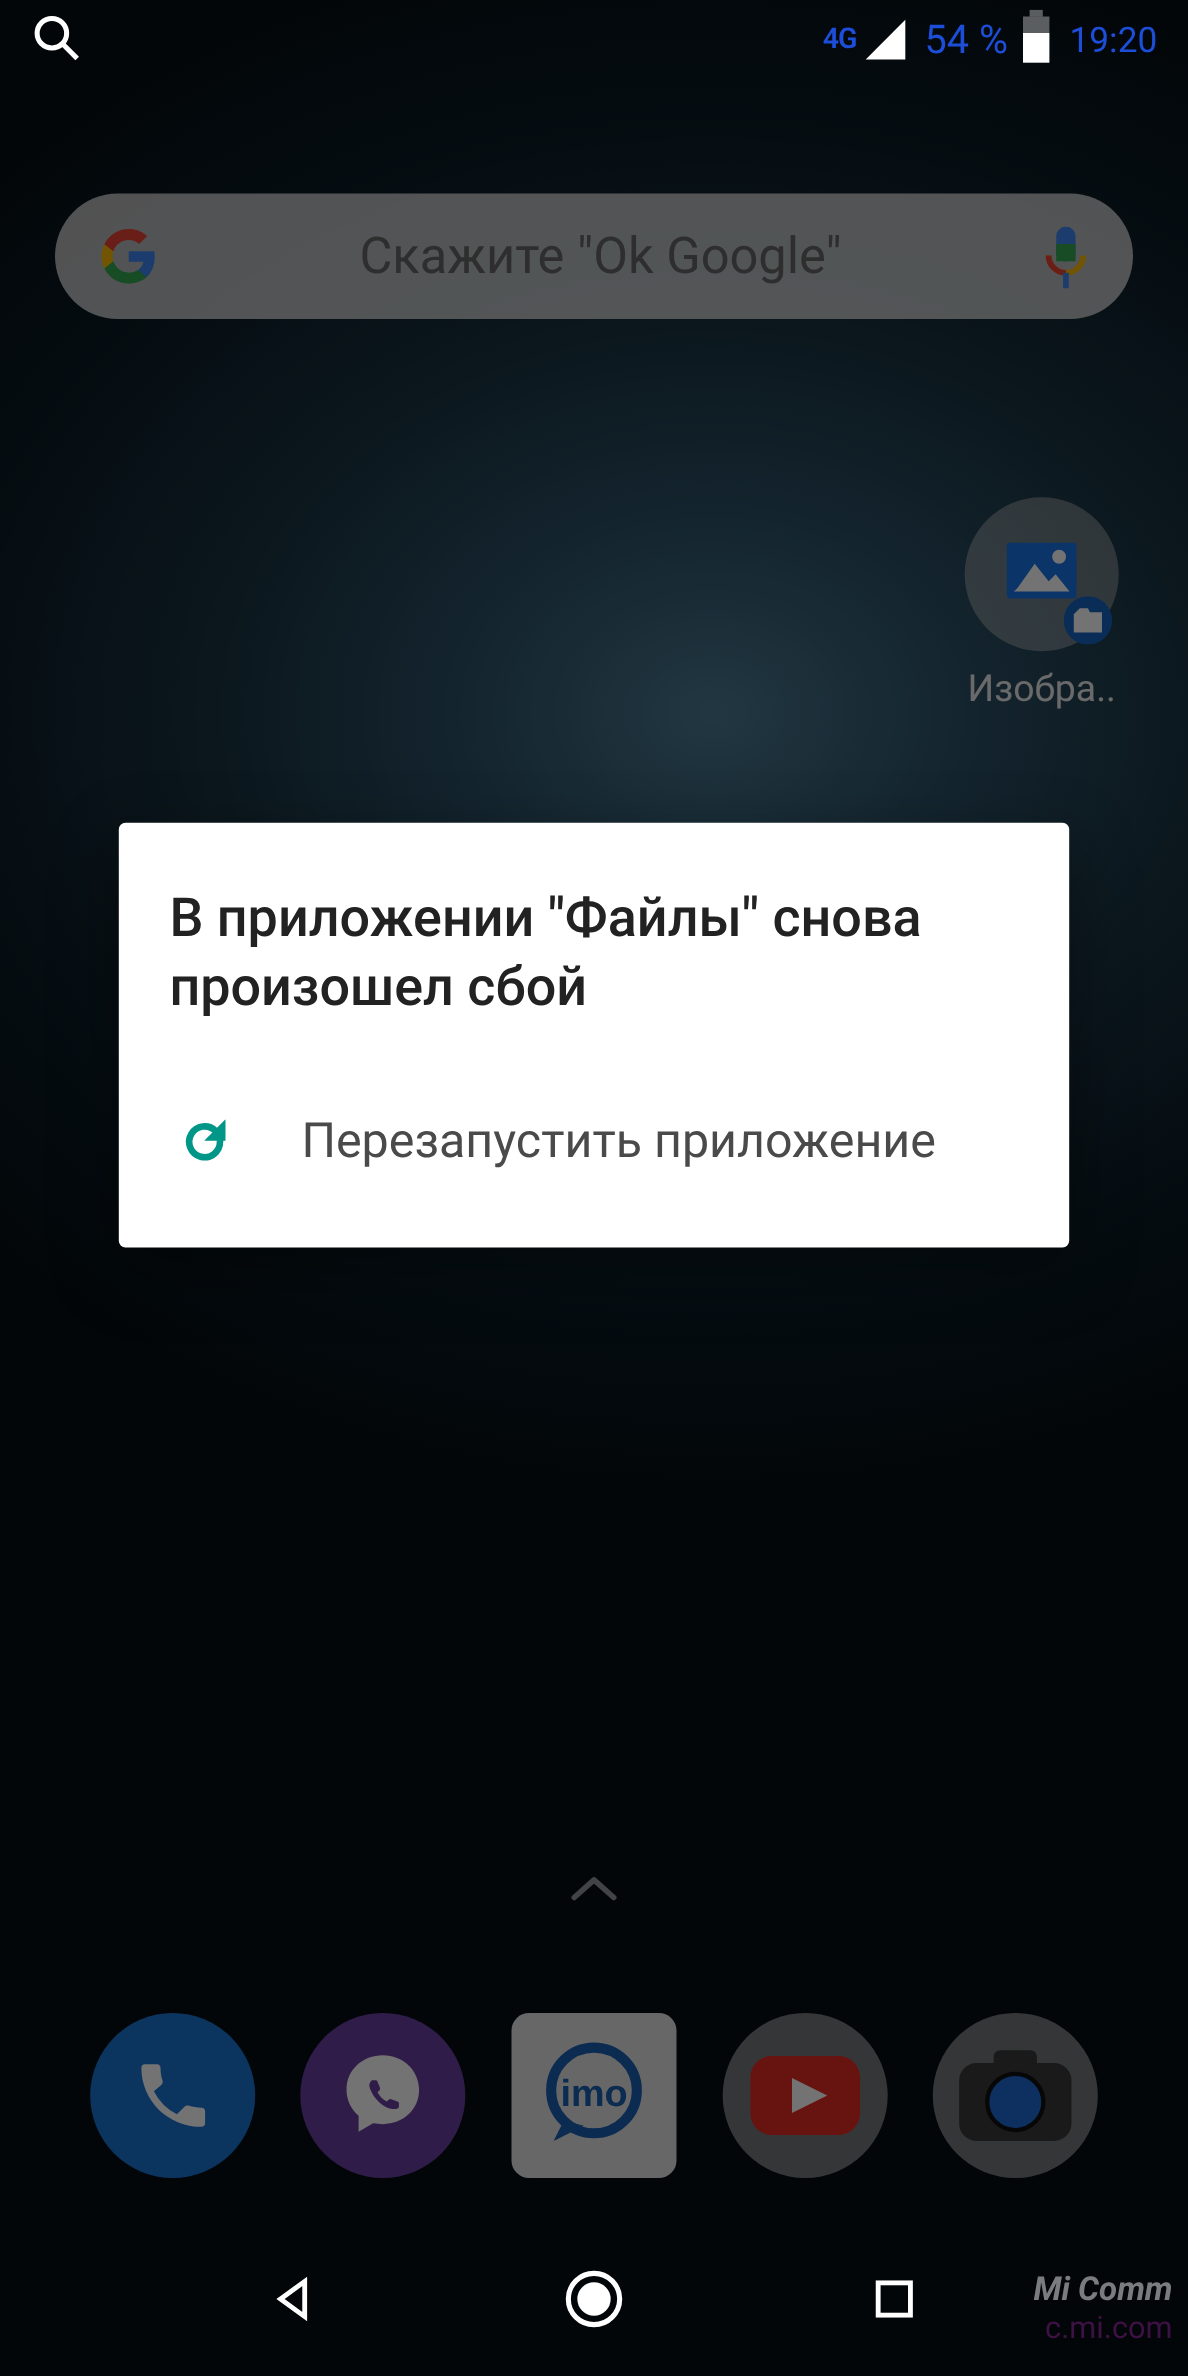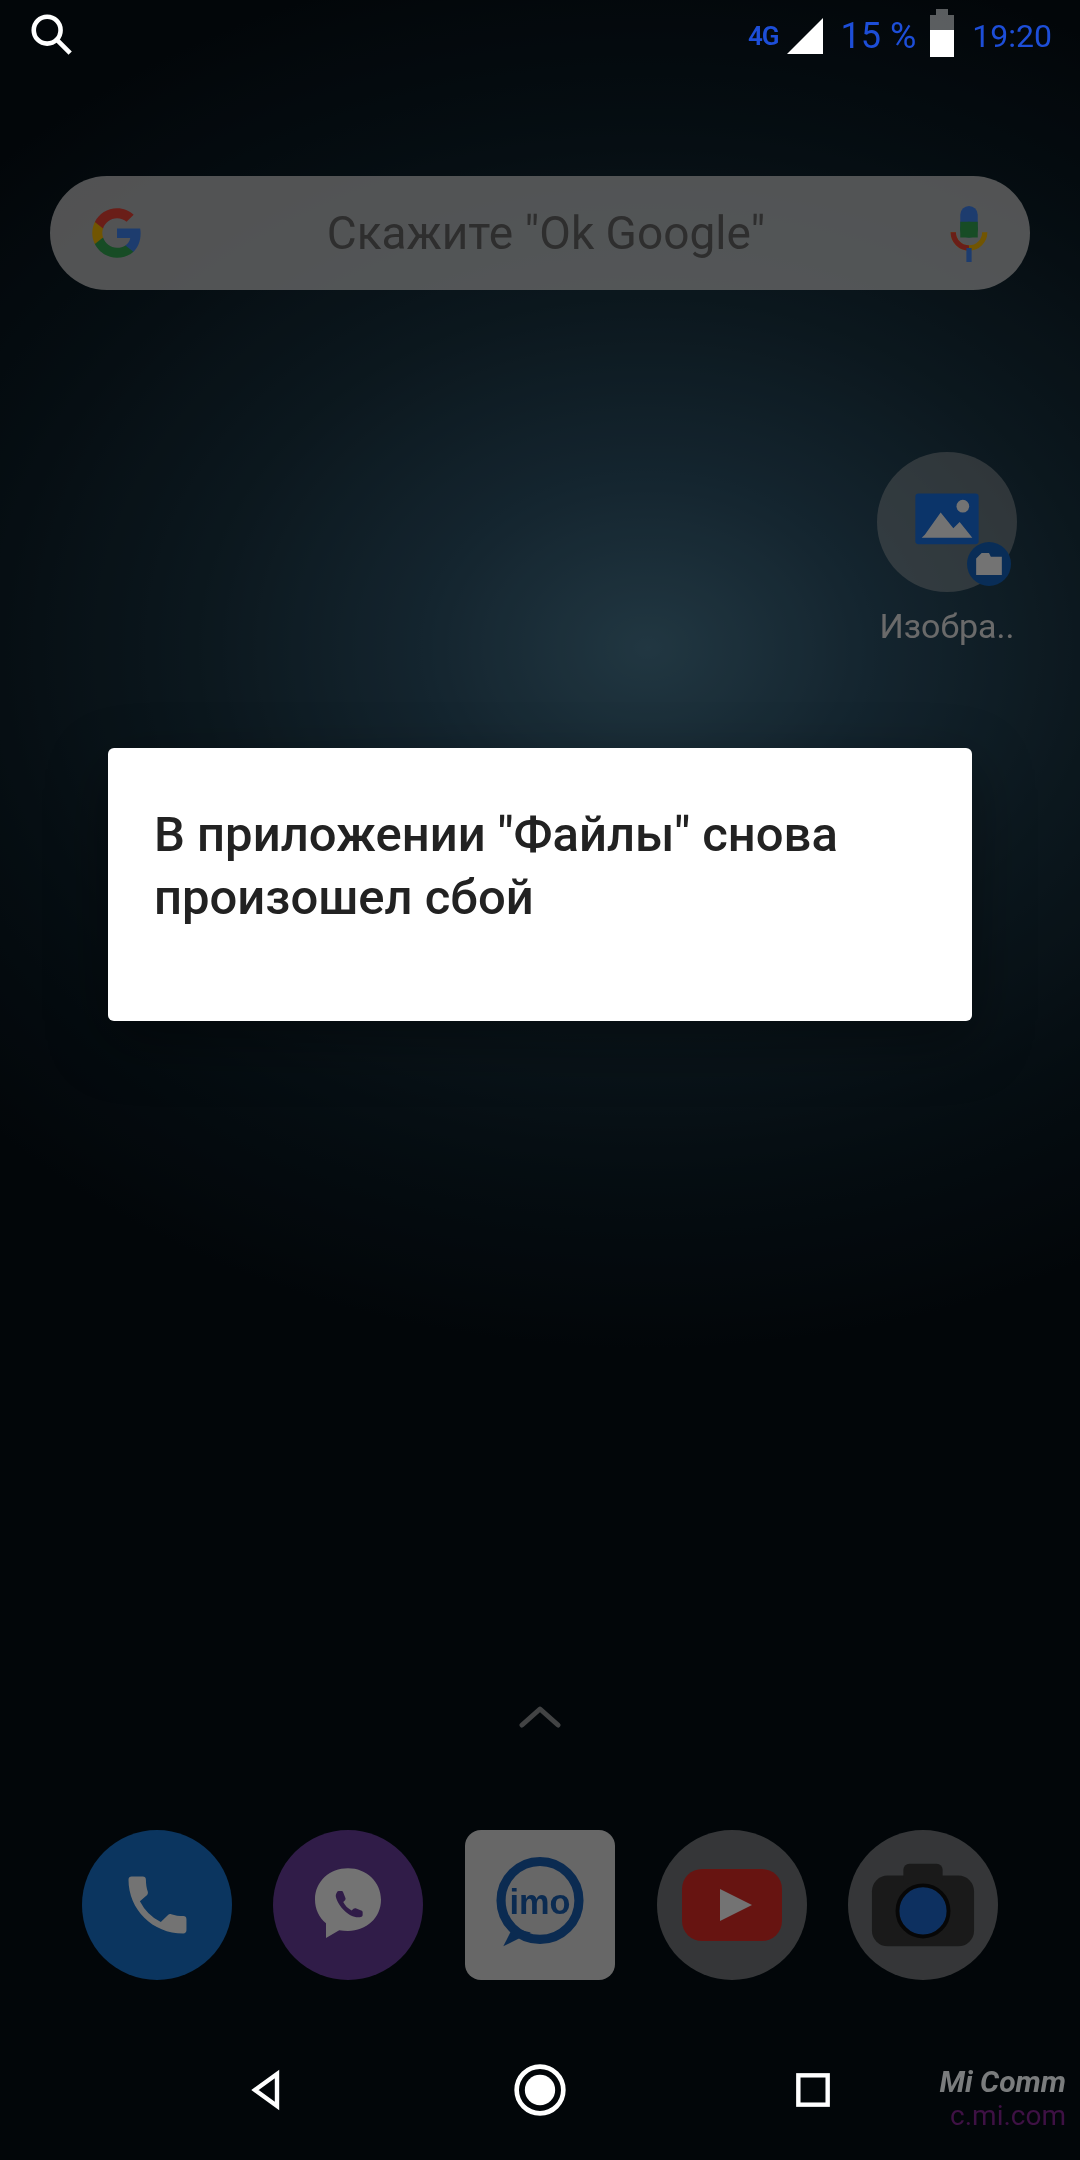--- a/index.html
+++ b/index.html
@@ -128,21 +128,21 @@
     <span class="search-icon">
       <svg viewBox="0 0 24 24" fill="none" stroke="#fff" stroke-width="2.4">
           <circle cx="10" cy="10" r="7"></circle>
           <line x1="15.5" y1="15.5" x2="22" y2="22"></line>
         </svg>
     </span>
   </div>
   <div class="right">
     <span class="net4g">4G</span>
     <span class="signal"></span>
-    <span class="batt-pct">15 %</span>
+    <span class="batt-pct">54 %</span>
     <span class="battery"></span>
     <span class="clock">19:20</span>
   </div>
 </div>
 
 <div class="gsearch">
   <span class="g-logo">
     <svg viewBox="0 0 48 48">
         <path fill="#4285F4" d="M45 24.5c0-1.6-.1-3.1-.4-4.5H24v8.5h11.8c-.5 2.8-2 5.1-4.4 6.7v5.6h7.1C42.6 37 45 31.3 45 24.5z"></path>
         <path fill="#34A853" d="M24 46c6 0 11-2 14.6-5.3l-7.1-5.6c-2 1.3-4.5 2.1-7.5 2.1-5.8 0-10.7-3.9-12.4-9.1H4.3v5.7C7.9 41 15.4 46 24 46z"></path>
@@ -174,20 +174,28 @@
         <circle cx="12" cy="12" r="12" fill="#1565c0"></circle>
         <path d="M5 9l3-3h4l1 2h6v10H5z" fill="#fff"></path>
       </svg>
   </div>
   <div class="label">Изобра..</div>
 </div>
 
 <div class="dialog">
   <div class="title">В приложении "Файлы" снова произошел сбой</div>
 
+  <div class="opt">
+    <span class="ic teal">
+      <svg viewBox="0 0 24 24" width="48" height="48">
+          <path fill="#009688" d="M17.65 6.35A8 8 0 1 0 20 12h-2a6 6 0 1 1-1.76-4.24L13 11h8V3l-3.35 3.35z"></path>
+        </svg>
+    </span>
+    <span class="txt">Перезапустить приложение</span>
+  </div>
 
 </div>
 
 <div class="up-arrow">
   <svg viewBox="0 0 48 30">
       <polyline points="6,24 24,8 42,24" stroke="#ddd" stroke-width="5" fill="none" stroke-linecap="round" stroke-linejoin="round"></polyline>
     </svg>
 </div>
 
 <div class="dock">

